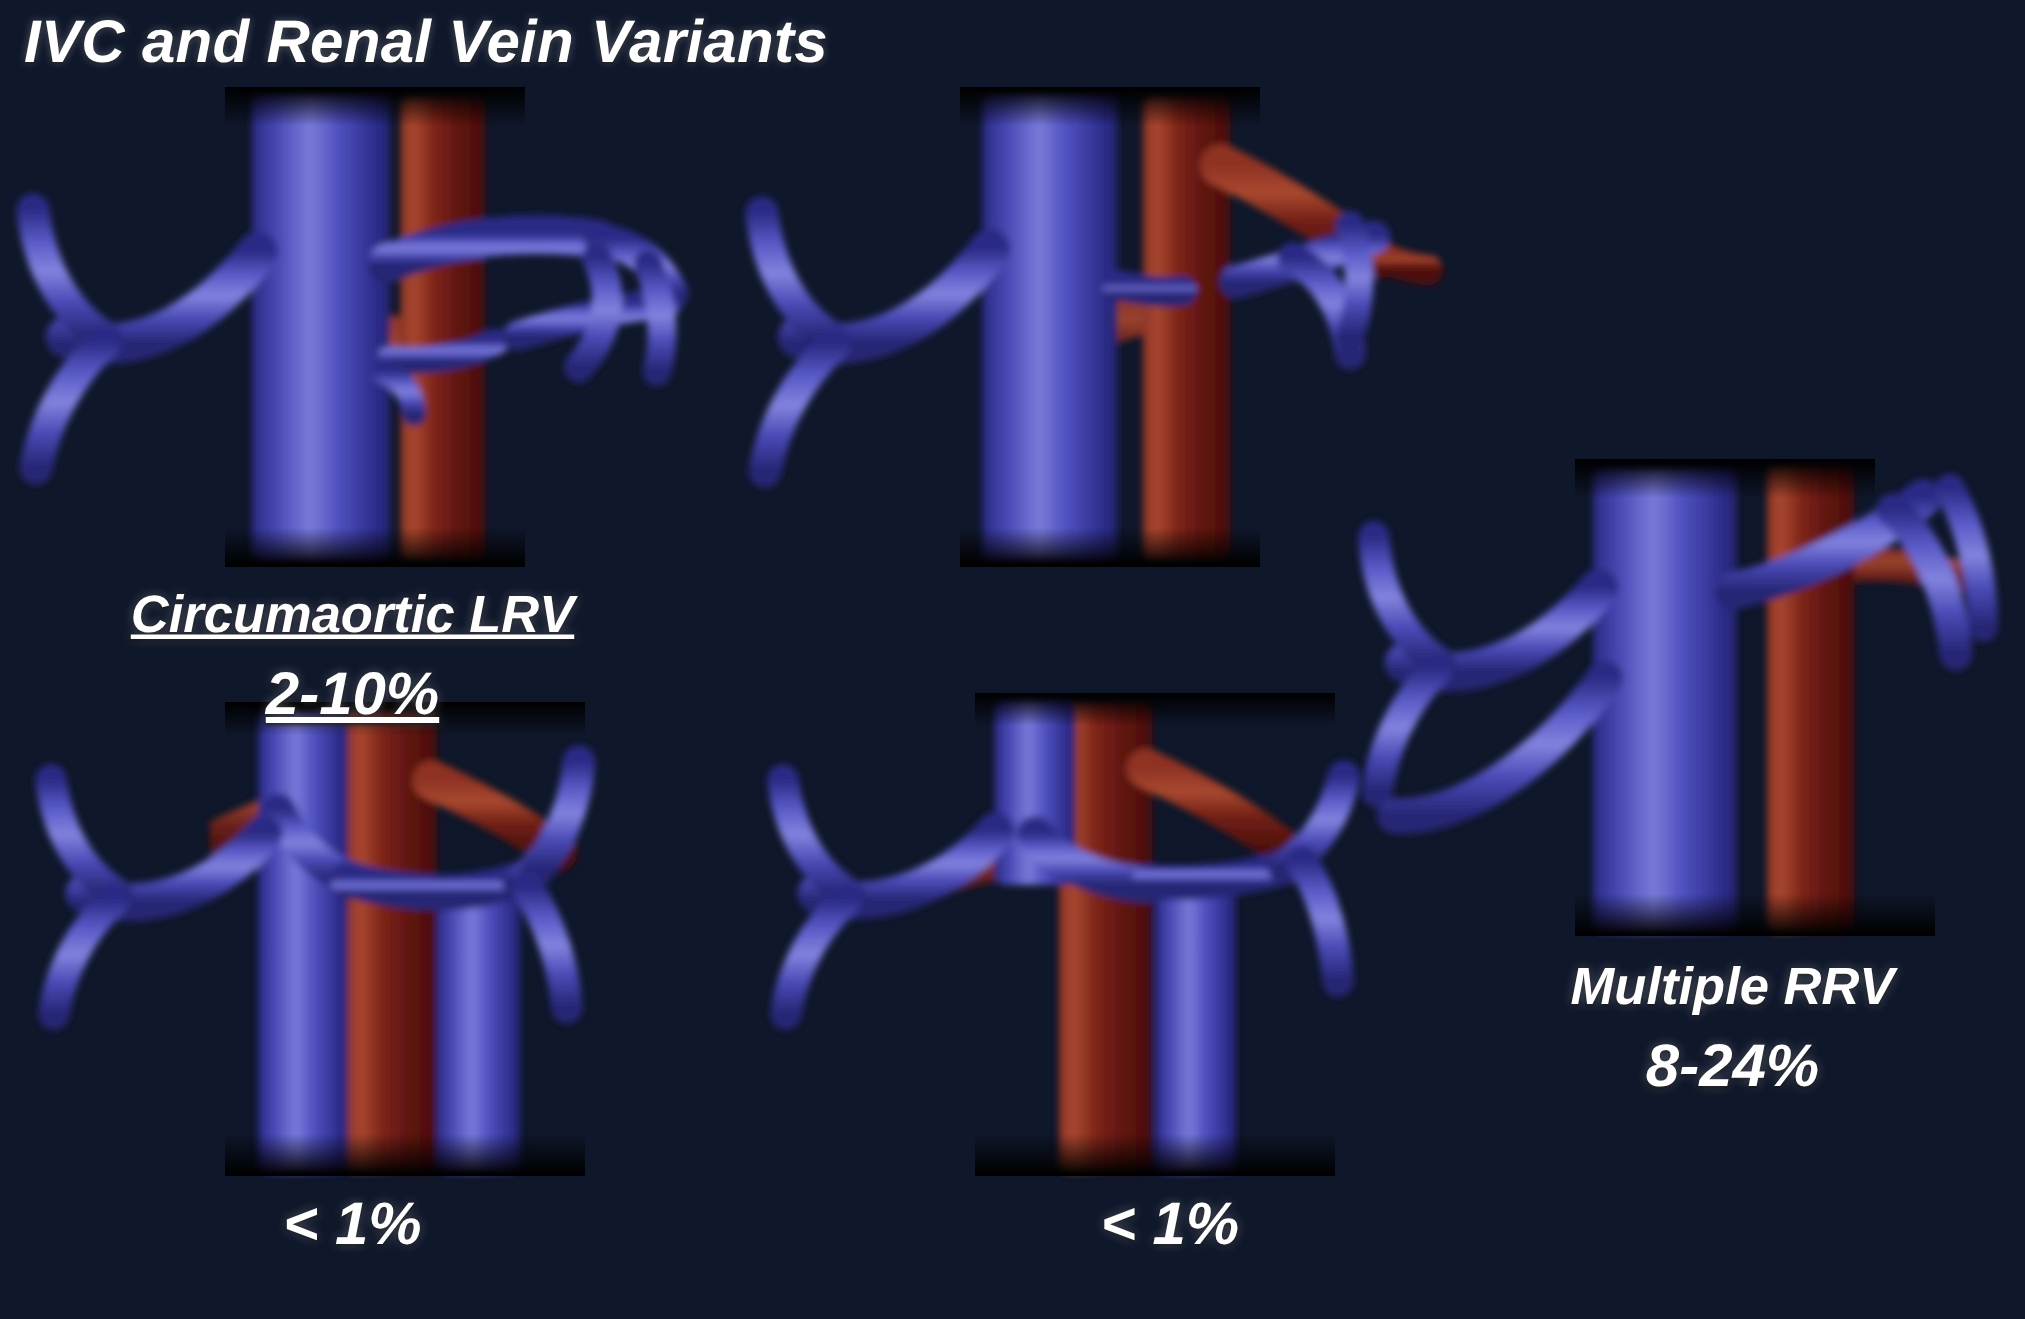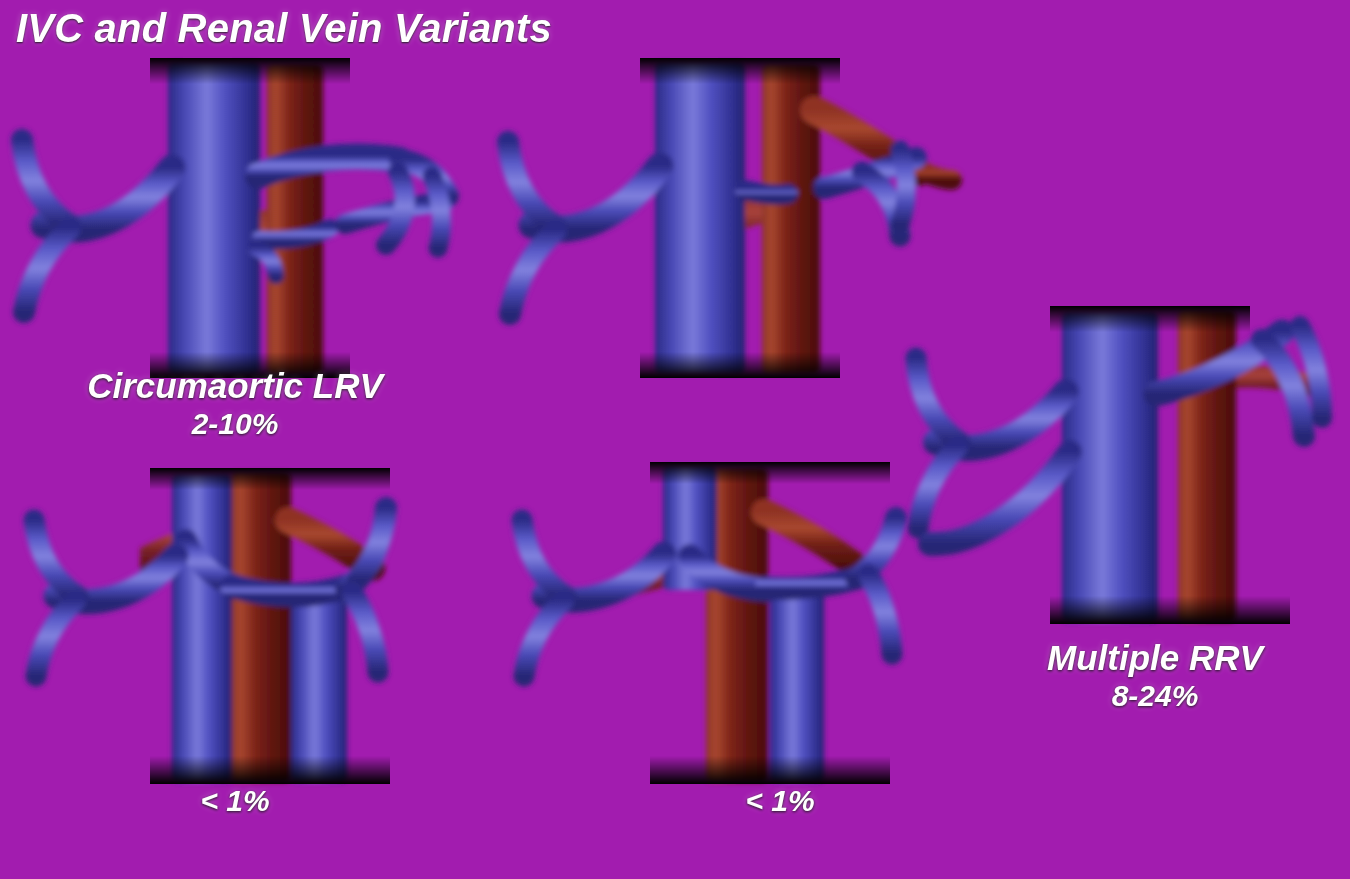--- a/index.html
+++ b/index.html
@@ -5,21 +5,21 @@
 <style>
   html,body{margin:0;padding:0;background:#05080a;}
   body{
     font-family:"Liberation Sans","DejaVu Sans",sans-serif;
     -webkit-font-smoothing:antialiased;
   }
   #figure{
     position:relative;
     width:1350px;
     height:879px;
-    background:#a21caf;
+    background:#0f172a;
     overflow:hidden;
   }
   
   #title{
     position:absolute;
     left:16px; top:6px;
     font-size:40px;
     font-weight:bold;
     font-style:italic;
     color:#ffffff;
@@ -33,24 +33,24 @@
     text-align:center;
     color:#ffffff;
     font-weight:bold;
     font-style:italic;
     line-height:1.05;
     white-space:nowrap;
     text-shadow:0 0 7px rgba(255,255,255,.28), 0 1px 3px rgba(0,0,0,.95);
     pointer-events:none;
   }
   .caption .name{ display:block; font-size:35px; }
-  .caption .pct { display:block; font-size:30px; margin-top:3px; }
+  .caption .pct { display:block; font-size:40px; margin-top:13px; }
 
   
-  #cap-circumaortic{ left:  0px; top:368px; width:470px; }
+  #cap-circumaortic{ left:  0px; top:392px; width:470px;text-decoration:underline; }
   #cap-retroaortic { left:560px; top:378px; width:440px; }
   #cap-multiplerrv { left:940px; top:640px; width:430px; }
   #cap-duplicated  { left:  0px; top:782px; width:470px; }
   #cap-leftivc     { left:560px; top:782px; width:440px; }
 
   
   #art{
     position:absolute;
     left:0; top:0;
     width:1350px; height:879px;

